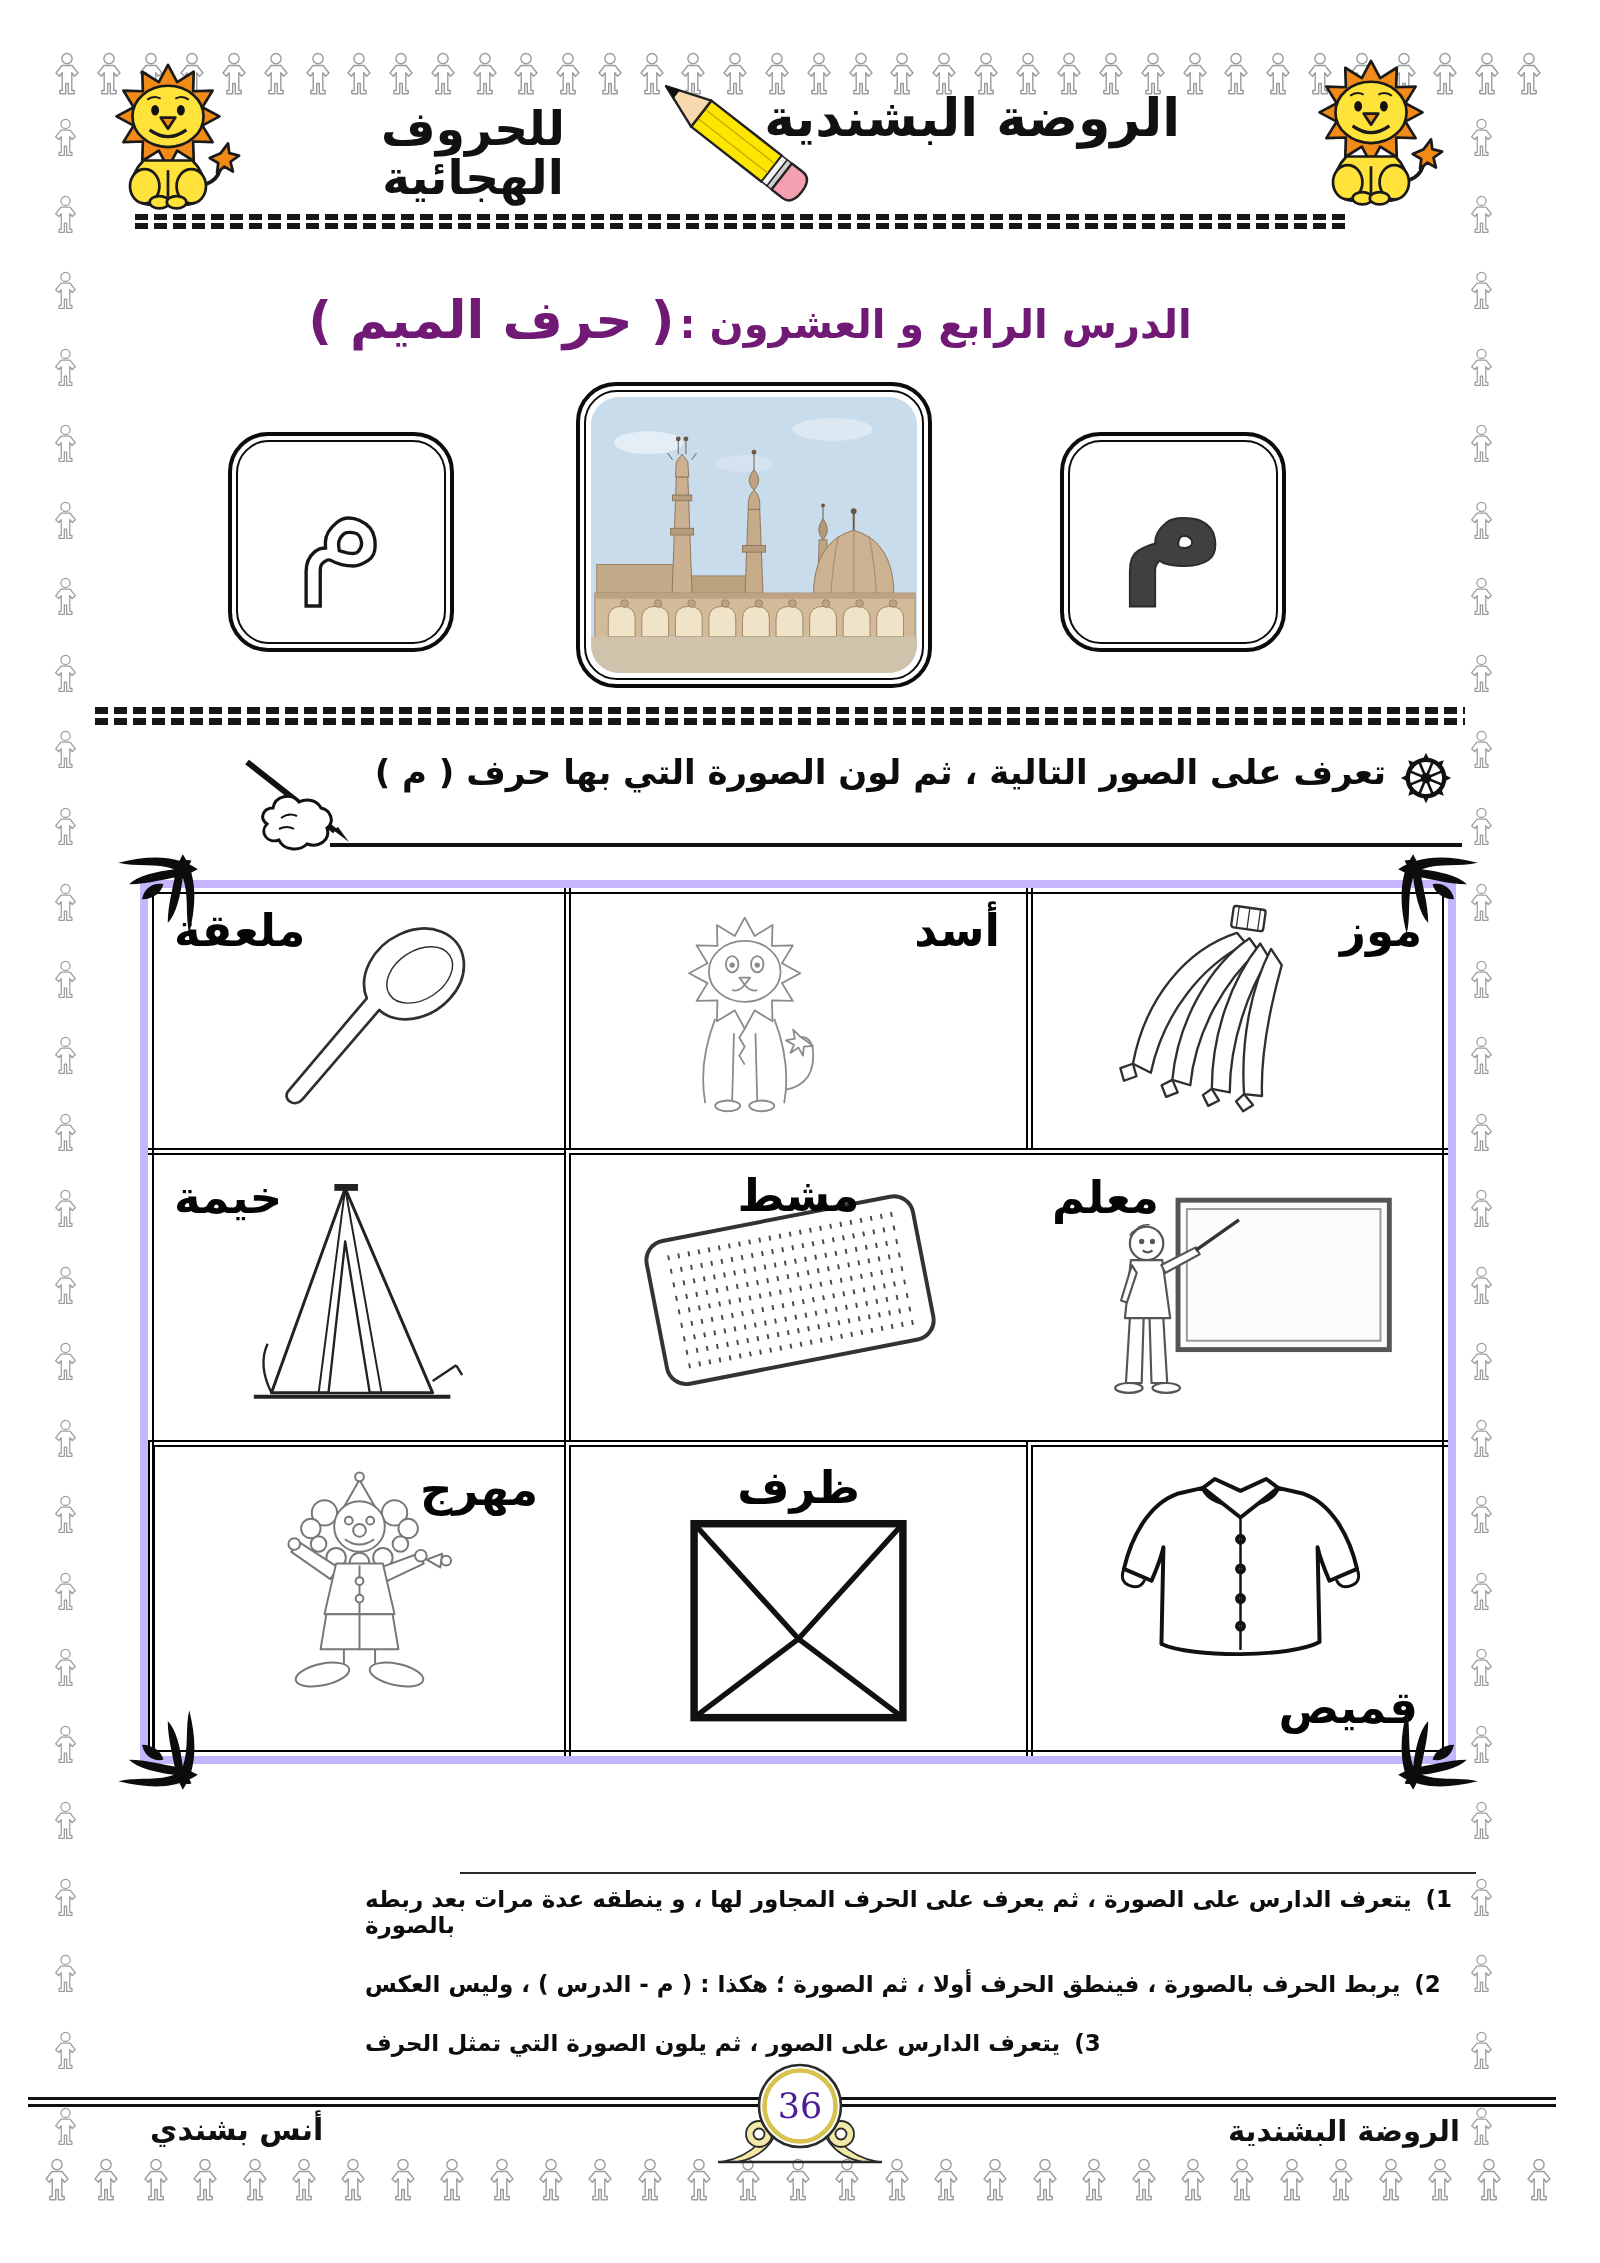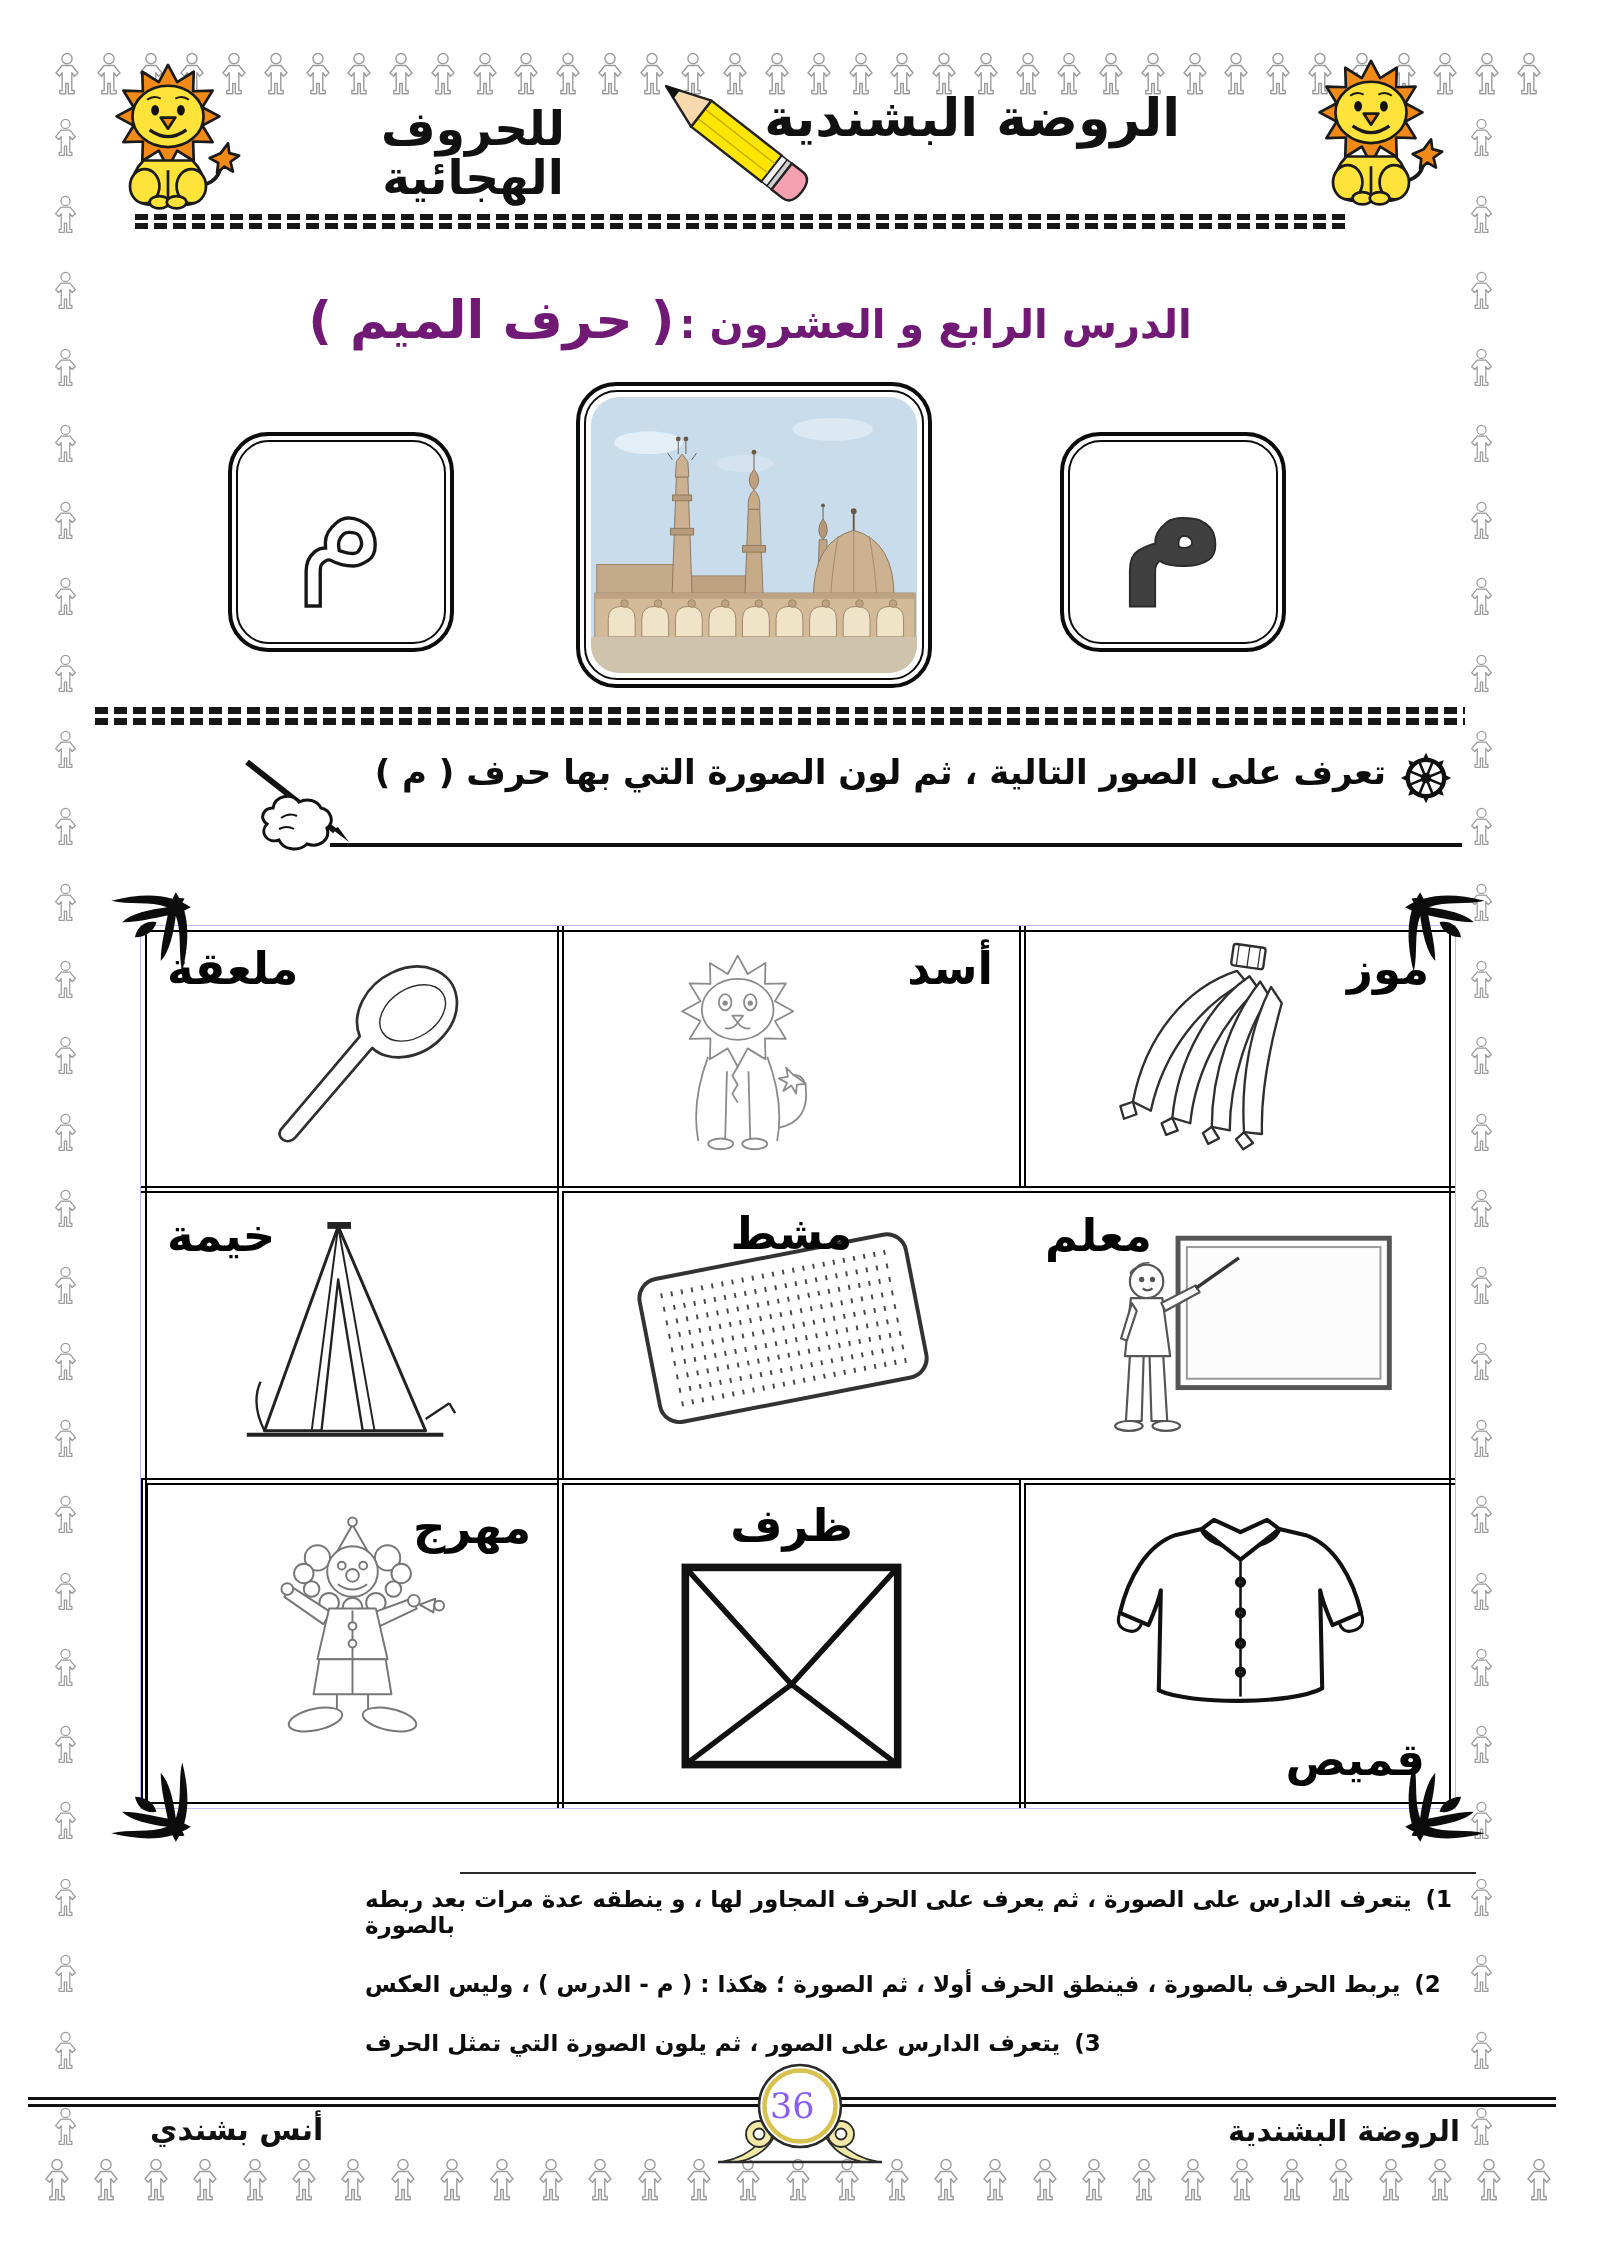--- a/index.html
+++ b/index.html
@@ -58,22 +58,22 @@
     position:absolute; top:752px; right:148px; height:100px; direction:rtl;
     display:flex; align-items:flex-start; gap:14px;
   }
   .instruction .txt { font-size:34px; font-weight:bold; color:#0d0d0d; white-space:nowrap; }
   .instruction svg.wheel { width:52px; height:52px; }
   .instruction svg.hand  { width:120px; height:100px; transform:translateY(4px); }
   .underline { position:absolute; left:330px; top:843px; width:1132px; height:4px; background:#111; }
   
   .grid {
     position:absolute; left:140px; top:880px; width:1316px; height:884px;
-    border:1px solid #c4b5fd; background:#fff;
-    display:grid; grid-template-columns:416px 462px auto; grid-template-rows:260px 292px auto;margin-top:45px;
+    border:8px solid #c4b5fd; background:#fff;
+    display:grid; grid-template-columns:416px 462px auto; grid-template-rows:260px 292px auto;
   }
   .grid::before { content:""; position:absolute; inset:4px; border:2px solid #000; pointer-events:none; }
   .cell { position:relative; }
   .cell.bl { border-left:7px double #000; }
   .cell.bt { border-top:7px double #000;padding-left:24px; }
   .cell svg.art { position:absolute; inset:0; width:100%; height:100%; }
   .cell .lbl { position:absolute; font-size:45px; font-weight:bold; color:#050505; z-index:2; }
   .pos-tl { top:16px; left:26px; }
   .pos-tr { top:16px; right:26px; }
   .pos-tc { top:14px; left:0; right:0; text-align:center; }
@@ -86,22 +86,22 @@
   
   .notes-rule { position:absolute; left:460px; top:1872px; width:1016px; height:2px; background:#2a2a2a; }
   .notes { position:absolute; right:135px; top:1886px; width:1100px; direction:rtl; }
   .note { font-size:23px; font-weight:bold; color:#0d0d0d; margin-bottom:33px; text-align:left; }
   .note .n { margin-left:6px; }
   
   .foot-line1 { position:absolute; left:28px; top:2097px; width:1528px; height:3px; background:#101010; }
   .foot-line2 { position:absolute; left:28px; top:2104px; width:1528px; height:3px; background:#101010; }
   .ornament { position:absolute; left:714px; top:2050px; width:172px; height:116px; z-index:2; }
   .page-num {
-    position:absolute; left:770px; top:2086px; width:60px; z-index:3;
-    font-family:"DejaVu Serif", serif; font-size:35px; color:#8b5cf6;
+    position:absolute; left:770px; top:2086px; width:60px; text-align:center; z-index:3;
+    font-family:"DejaVu Serif", serif; font-size:35px; color:#4c1d95;
   }
   .foot-author { position:absolute; left:150px; top:2112px; font-size:30px; font-weight:bold; color:#111; }
   .foot-brand  { position:absolute; left:1228px; top:2114px; font-size:29px; font-weight:bold; color:#111; }
 </style>
 </head>
 <body>
 
 <svg style="position:absolute;width:0;height:0" aria-hidden="true">
   <symbol id="doll-sym" viewBox="0 0 30 46">
     <g fill="#fff" stroke="#9b9b9b" stroke-width="1.4" stroke-linejoin="round">

